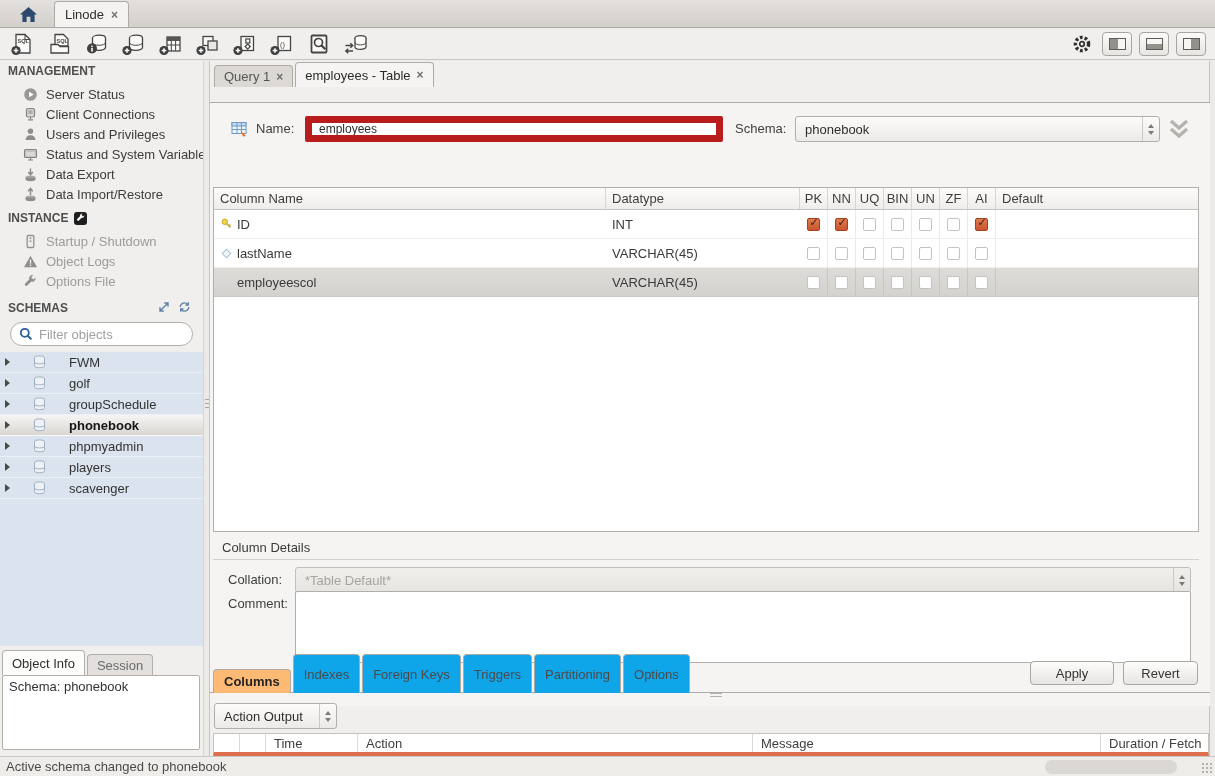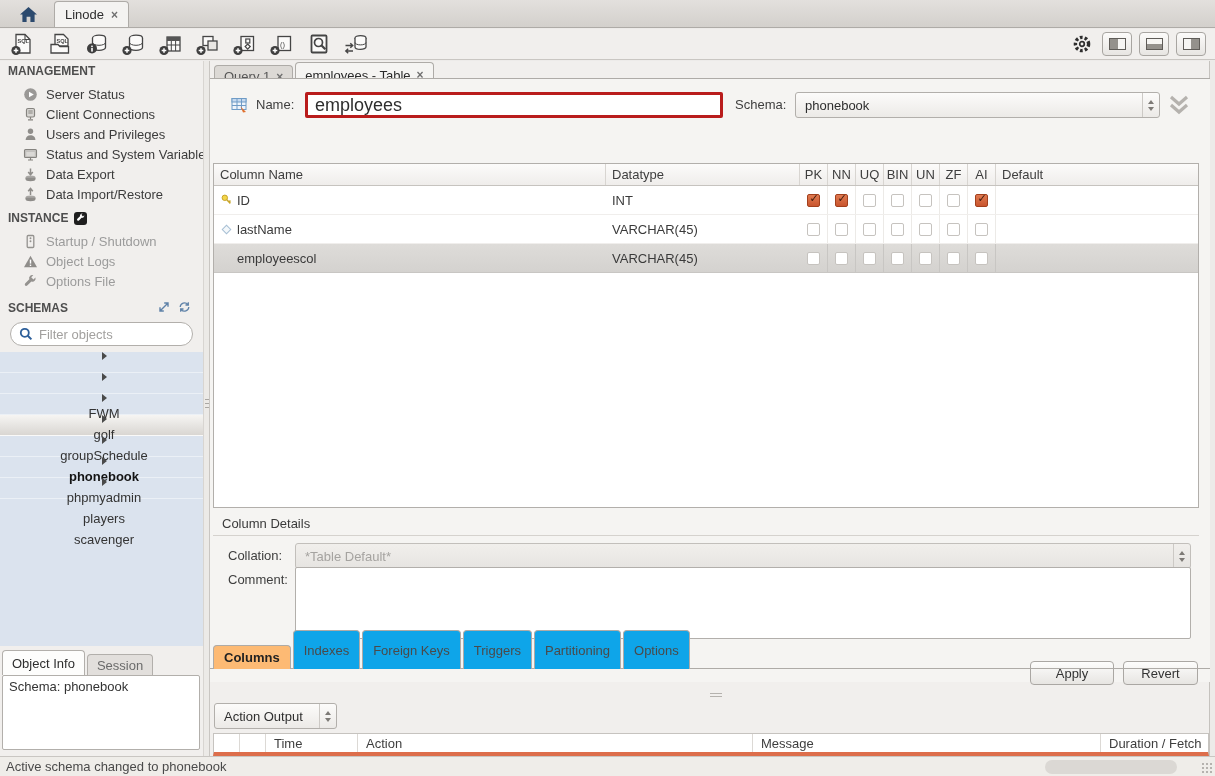--- a/index.html
+++ b/index.html
@@ -40,21 +40,21 @@
   .side-item.dis { color:#9b9b9b; }
   .si { width:15px; height:15px; flex:0 0 15px; }
   .schemas-icons { position:absolute; right:12px; top:0; display:flex; gap:8px; align-items:center; }
   .filter { position:absolute; left:10px; top:261px; width:183px; height:24px; background:#fff;
             border:1px solid #b2afab; border-radius:12px; display:flex; align-items:center; padding:0 8px; gap:6px; }
   .filter input { border:none; outline:none; width:130px; font-size:13px; color:#3a3a3a; background:transparent;
                   font-family:inherit; }
   .filter input::placeholder { color:#a2a09e; }
   .tree { position:absolute; left:0; top:291px; width:203px; height:294px; background:#dbe3ee; overflow:hidden; }
   .trow { height:21px; display:flex; align-items:center; gap:23px; padding-left:5px;
-          border-bottom:1px solid rgba(255,255,255,0.45); color:#333;flex-direction:column; }
+          border-bottom:1px solid rgba(255,255,255,0.45); color:#333; }
   .trow.on { background:linear-gradient(#f6f5f3,#d9d6d2); font-weight:bold; color:#141414; }
   .tri { width:0; height:0; border-left:5px solid #4a4a4a; border-top:4px solid transparent;
          border-bottom:4px solid transparent; flex:0 0 5px; }
   .info-tabs { position:absolute; left:2px; top:589px; height:25px; display:flex; align-items:flex-end; }
   .itab { border:1px solid #b2afab; border-bottom:none; border-radius:4px 4px 0 0; padding:0 9px;
           background:#e2dfdc; color:#6b6b6b; height:21px; display:flex; align-items:center; margin-right:2px; }
   .itab.on { background:#fdfdfc; color:#2e2e2e; height:25px; }
   .info-panel { position:absolute; left:2px; top:614px; width:198px; height:75px; background:#fff;
                 border:1px solid #b2afab; border-radius:2px; padding:3px 6px; color:#333; }
 
@@ -65,27 +65,27 @@
            border-top:1px solid #aaa7a3; border-bottom:1px solid #aaa7a3; }
   .vgrip::after { content:""; position:absolute; top:3px; left:0; right:0; border-top:1px solid #aaa7a3; }
 
   
   .main { position:absolute; left:210px; top:61px; width:1000px; bottom:20px; background:#f1efed;
           border-right:1px solid #c5c2be; }
   .mtabs { position:absolute; left:4px; top:1px; height:25px; display:flex; align-items:flex-end; }
   .mtab { border:1px solid #aeaba7; border-bottom:none; border-radius:4px 4px 0 0; background:#dcd9d5;
           color:#555; height:22px; padding:0 9px; display:flex; align-items:center; gap:6px; margin-right:2px; }
   .mtab.on { background:#f5f4f2; color:#2a2a2a; height:25px;justify-content:center; }
-  .editor { position:absolute; left:0; top:17px; width:1000px; height:604px; background:#f5f4f2;
+  .editor { position:absolute; left:0; top:41px; width:1000px; height:604px; background:#f5f4f2;
             border-top:1px solid #aeaba7; }
 
   .form-row { position:absolute; left:0; top:13px; width:1000px; height:26px; }
   .lbl { color:#3e3e3e; }
-  .txt-input { position:absolute; border:3px solid #b91c1c; border-radius:2px; background:#fff;
-               font-family:inherit; font-size:18px; color:#2e2e2e; padding:0 7px; outline:none; }
+  .txt-input { position:absolute; border:7px solid #b91c1c; border-radius:2px; background:#fff;
+               font-family:inherit; font-size:12px; color:#2e2e2e; padding:0 7px; outline:none; }
   .fake-select { position:absolute; border:1px solid #b2afab; border-radius:3px;
                  background:linear-gradient(#fcfbfa,#eceae7); display:flex; align-items:center;
                  padding:0 24px 0 9px; color:#2e2e2e; }
   .fake-select.dis { background:linear-gradient(#f1efec,#e6e4e1); color:#a5a3a0; border-color:#c2bfbb; }
   .spin { position:absolute; right:0; top:0; bottom:0; width:17px; border-left:1px solid #ccc9c5;
           display:flex; flex-direction:column; align-items:center; justify-content:center; gap:3px; }
   .spin b { width:0; height:0; border-left:3.5px solid transparent; border-right:3.5px solid transparent; }
   .spin .up { border-bottom:4px solid #7d7a76; } .spin .dn { border-top:4px solid #7d7a76; }
 
   

